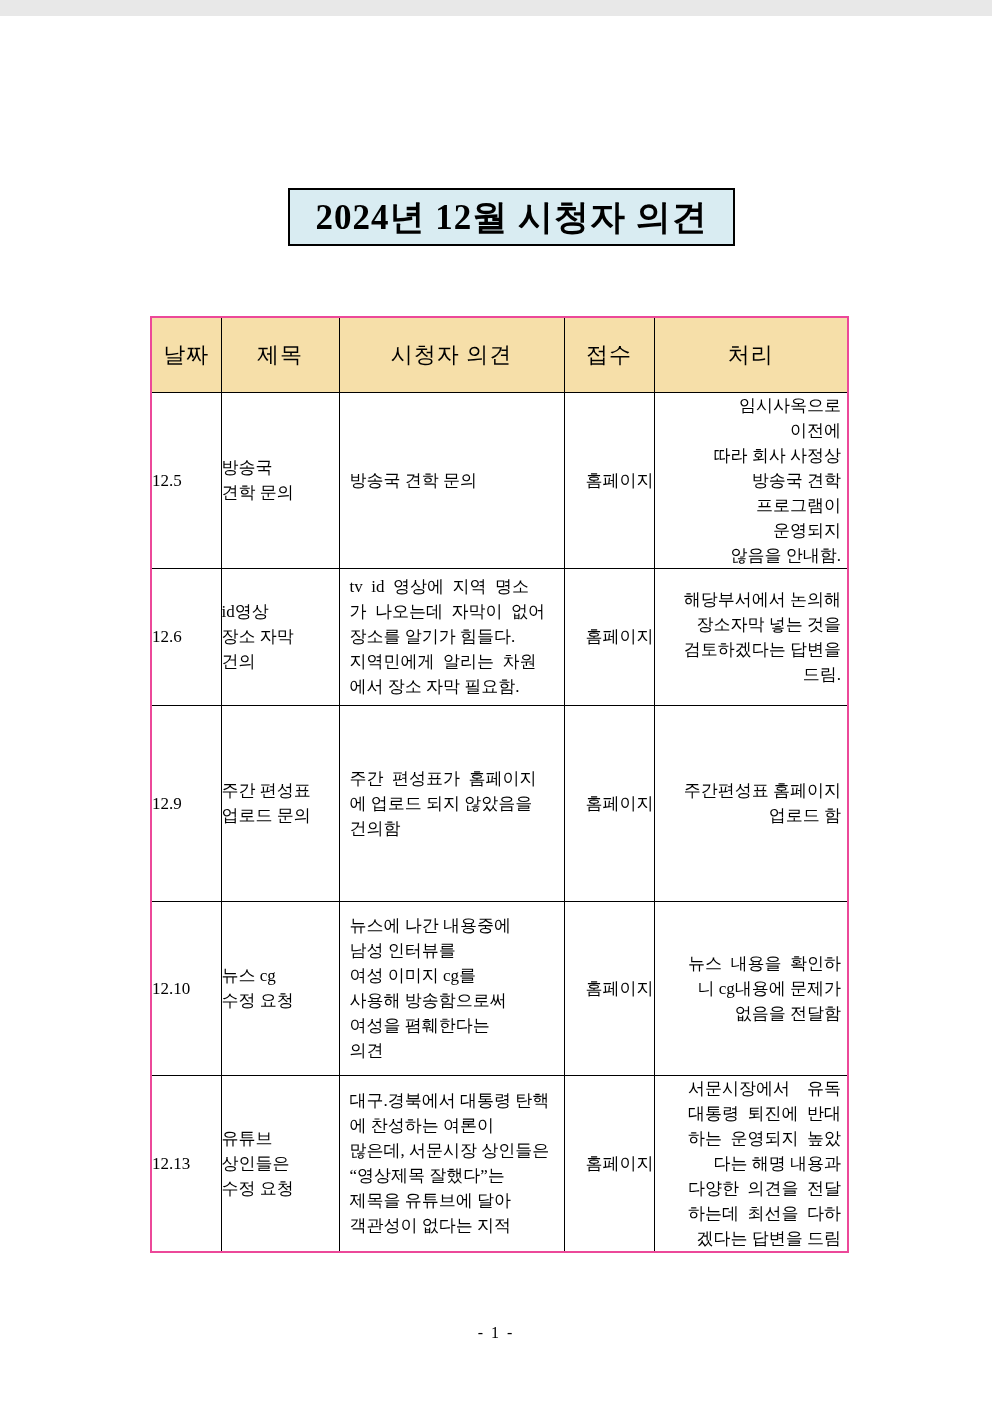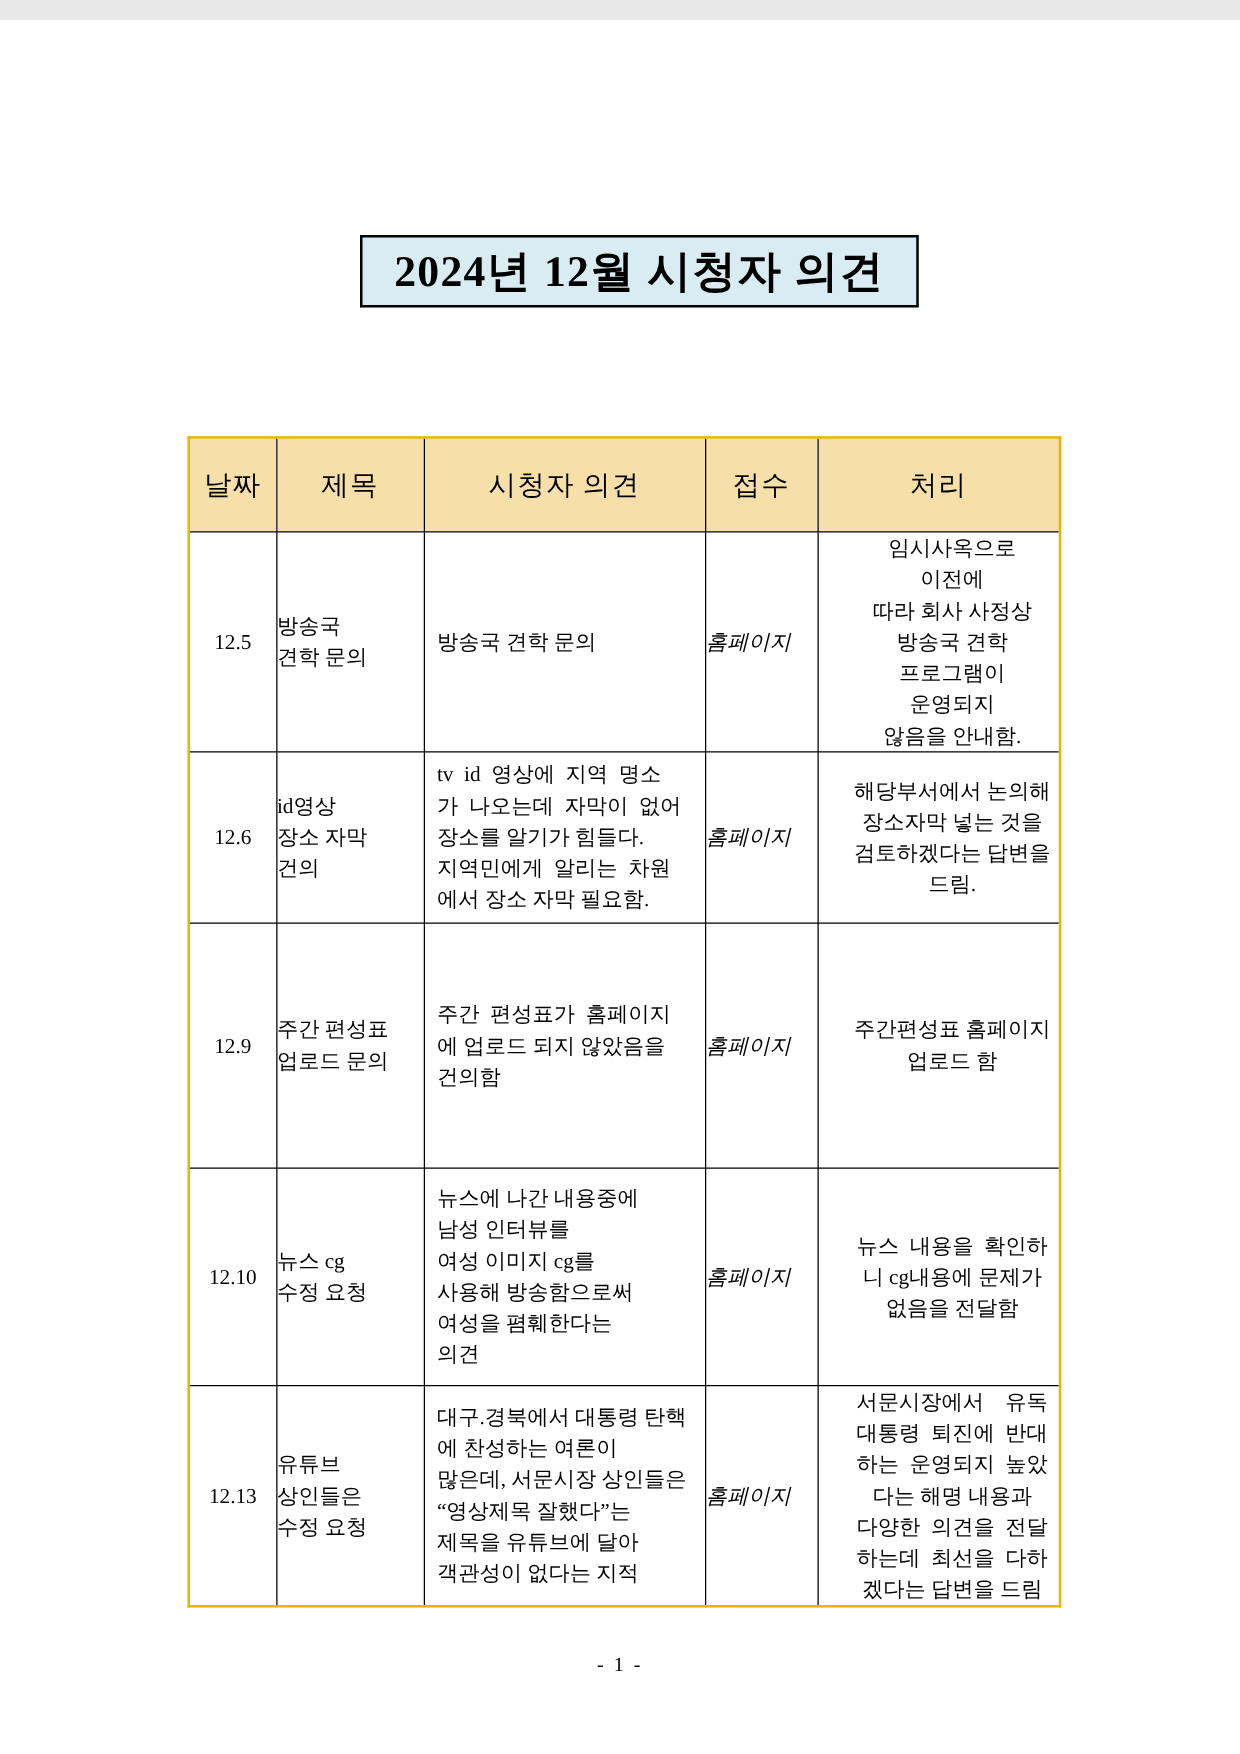--- a/index.html
+++ b/index.html
@@ -27,50 +27,50 @@
   }
   .title-text {
     font-size: 35px;
     font-weight: bold;
     letter-spacing: 1px;
     white-space: nowrap;
   }
   table.opinion-table {
     position: absolute;
     left: 150px;
-    top: 333px;
+    top: 300px;
     width: 697px;
     border-collapse: collapse;
     table-layout: fixed;
-    border: 2px solid #eab308;
+    border: 2px solid #ec4899;
   }
   table.opinion-table th,
   table.opinion-table td {
     border: 1.5px solid #000000;
     vertical-align: middle;
     white-space: pre-wrap;
     word-break: keep-all;
     overflow: hidden;
   }
   table.opinion-table th {
     background: #f6dfa9;
     font-size: 22px;
     font-weight: normal;
     text-align: center;
     letter-spacing: 1px;
   }
   table.opinion-table td {
     font-size: 17px;
     line-height: 25px;
   }
-  td.c-date   { text-align: center; }
+  td.c-date   { }
   td.c-title  { text-align: left; padding-left: 0; padding-right: 4px; }
   td.c-opinion{ text-align: left; padding-left: 10px; padding-right: 6px; }
-  td.c-channel{ text-align: left; font-style: italic; }
-  td.c-action { text-align: center; padding-left: 28px; padding-right: 6px; }
+  td.c-channel{ text-align: right; }
+  td.c-action { text-align: right; padding-left: 28px; padding-right: 6px; }
   .footer {
     position: absolute;
     left: 0;
     top: 1308px;
     width: 100%;
     text-align: center;
     font-size: 16px;
     letter-spacing: 2px;
   }
 </style>

